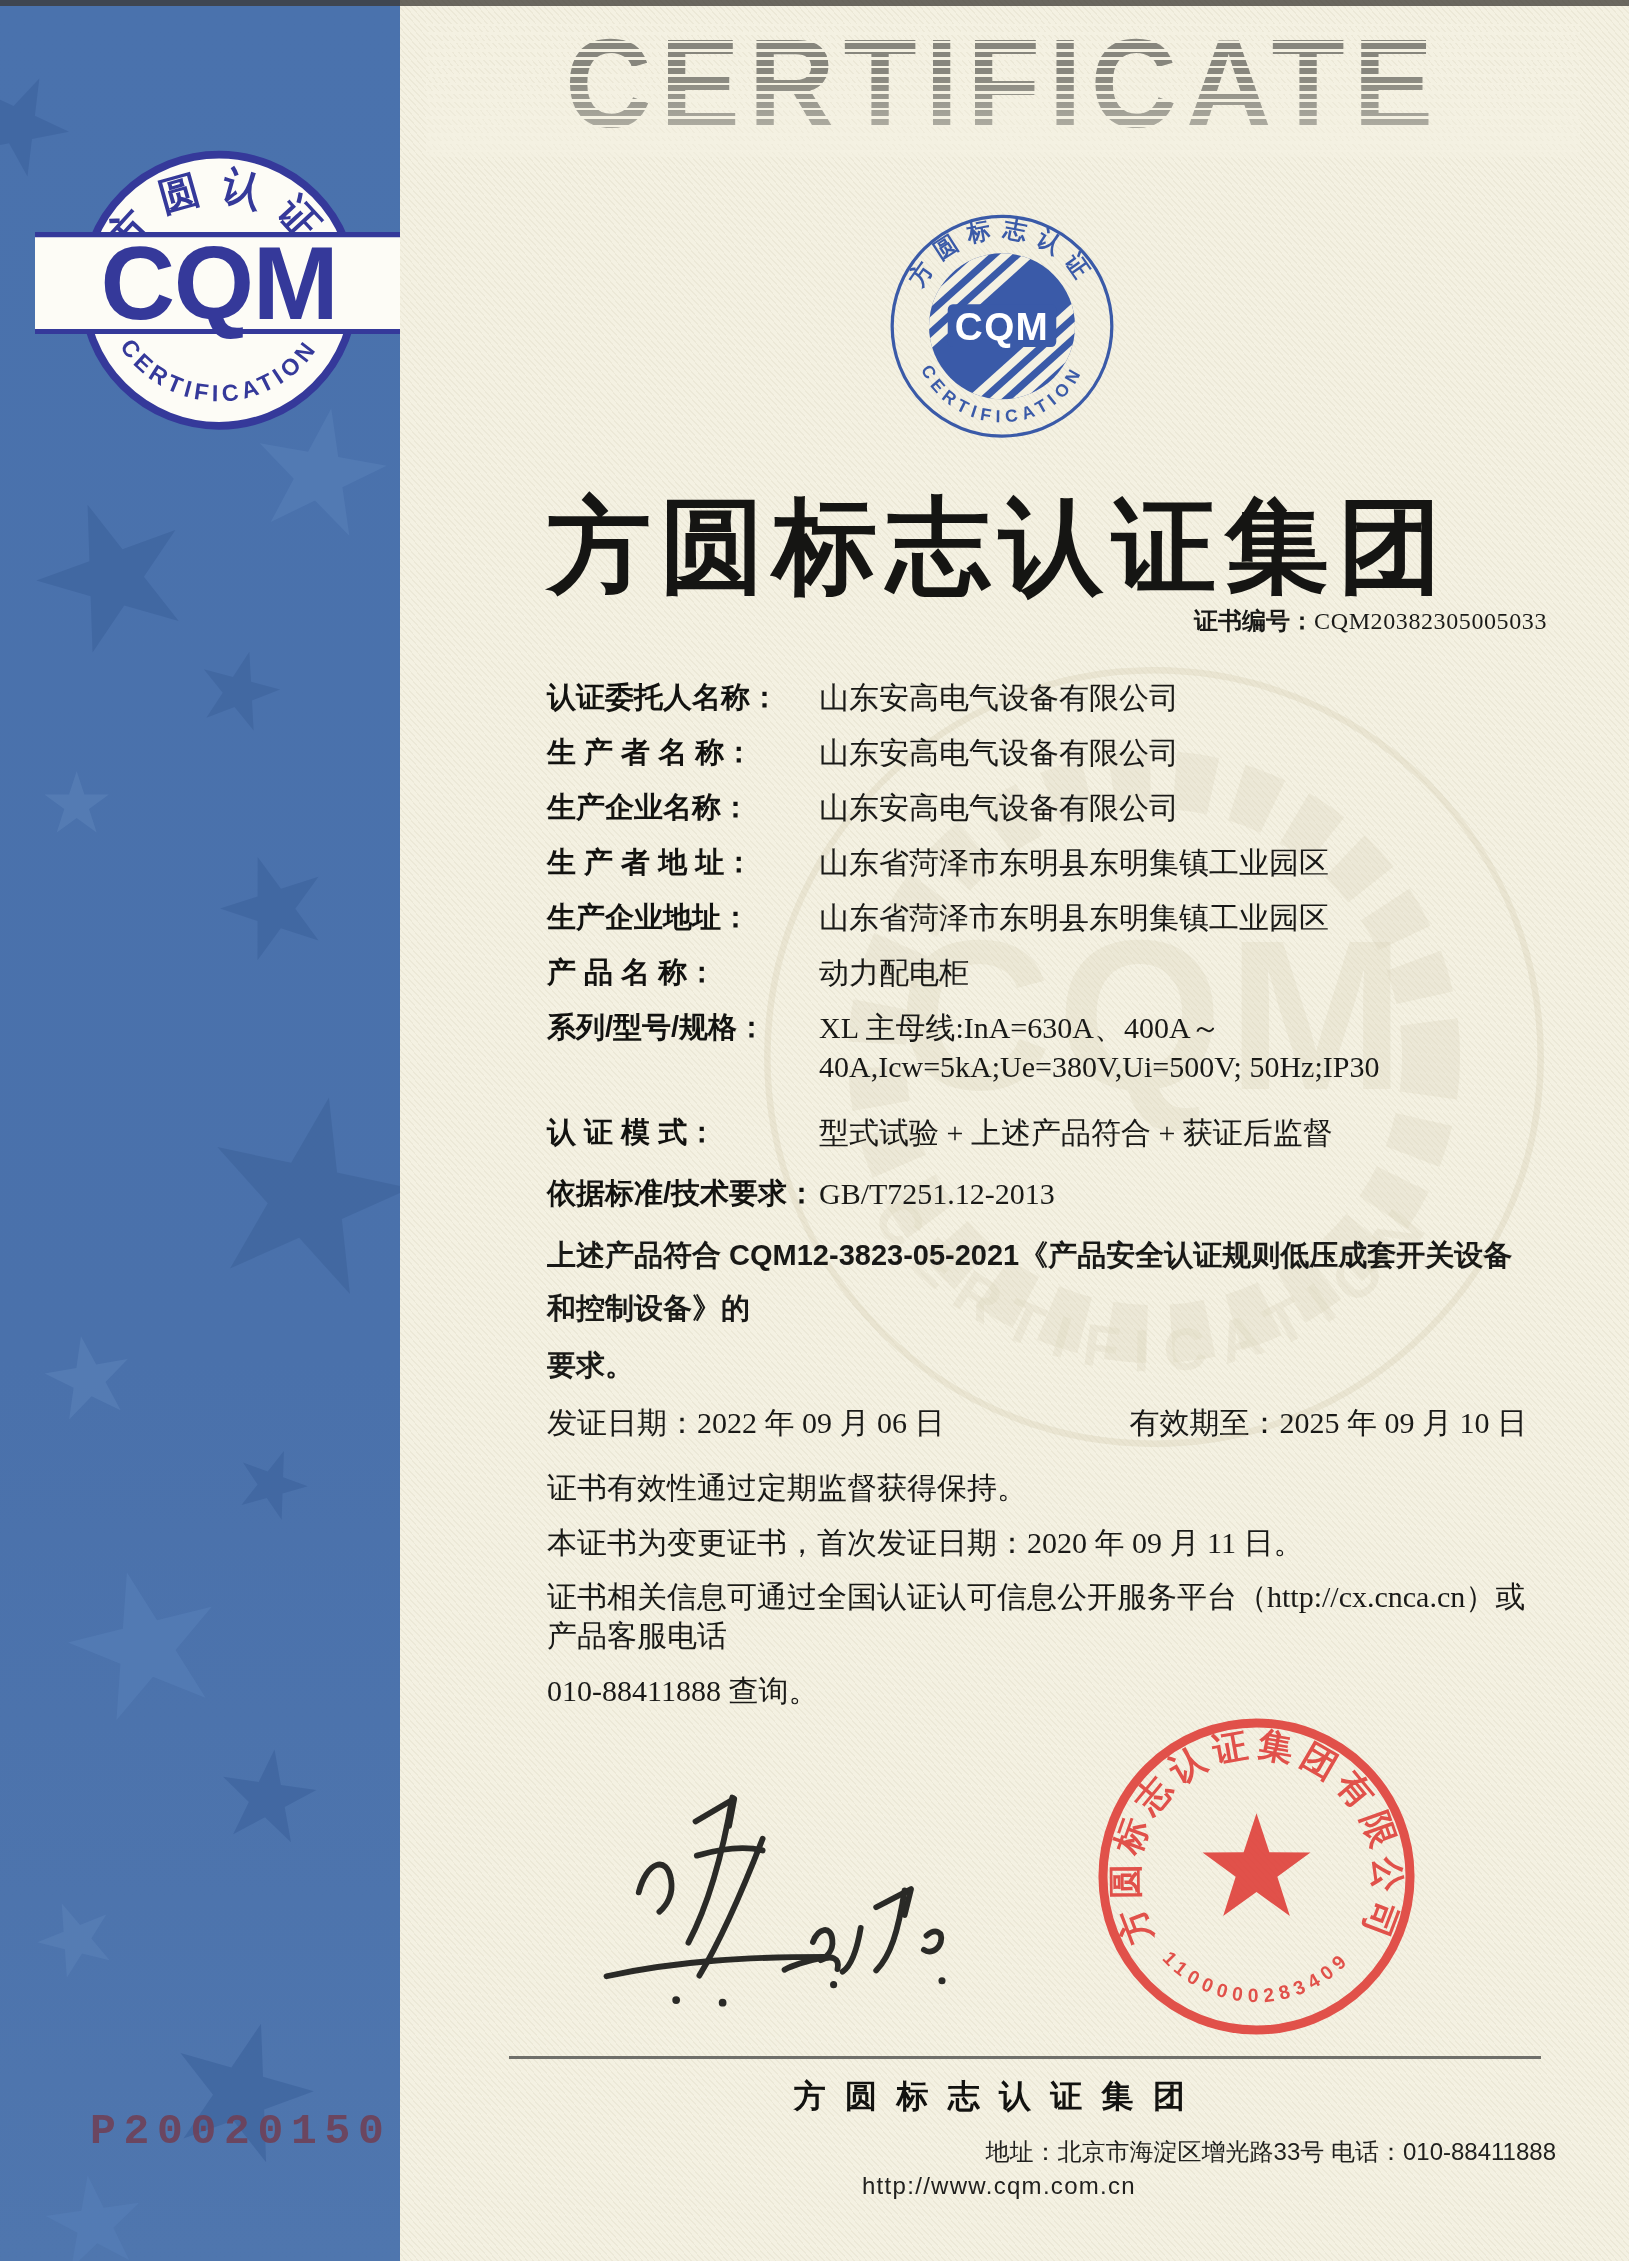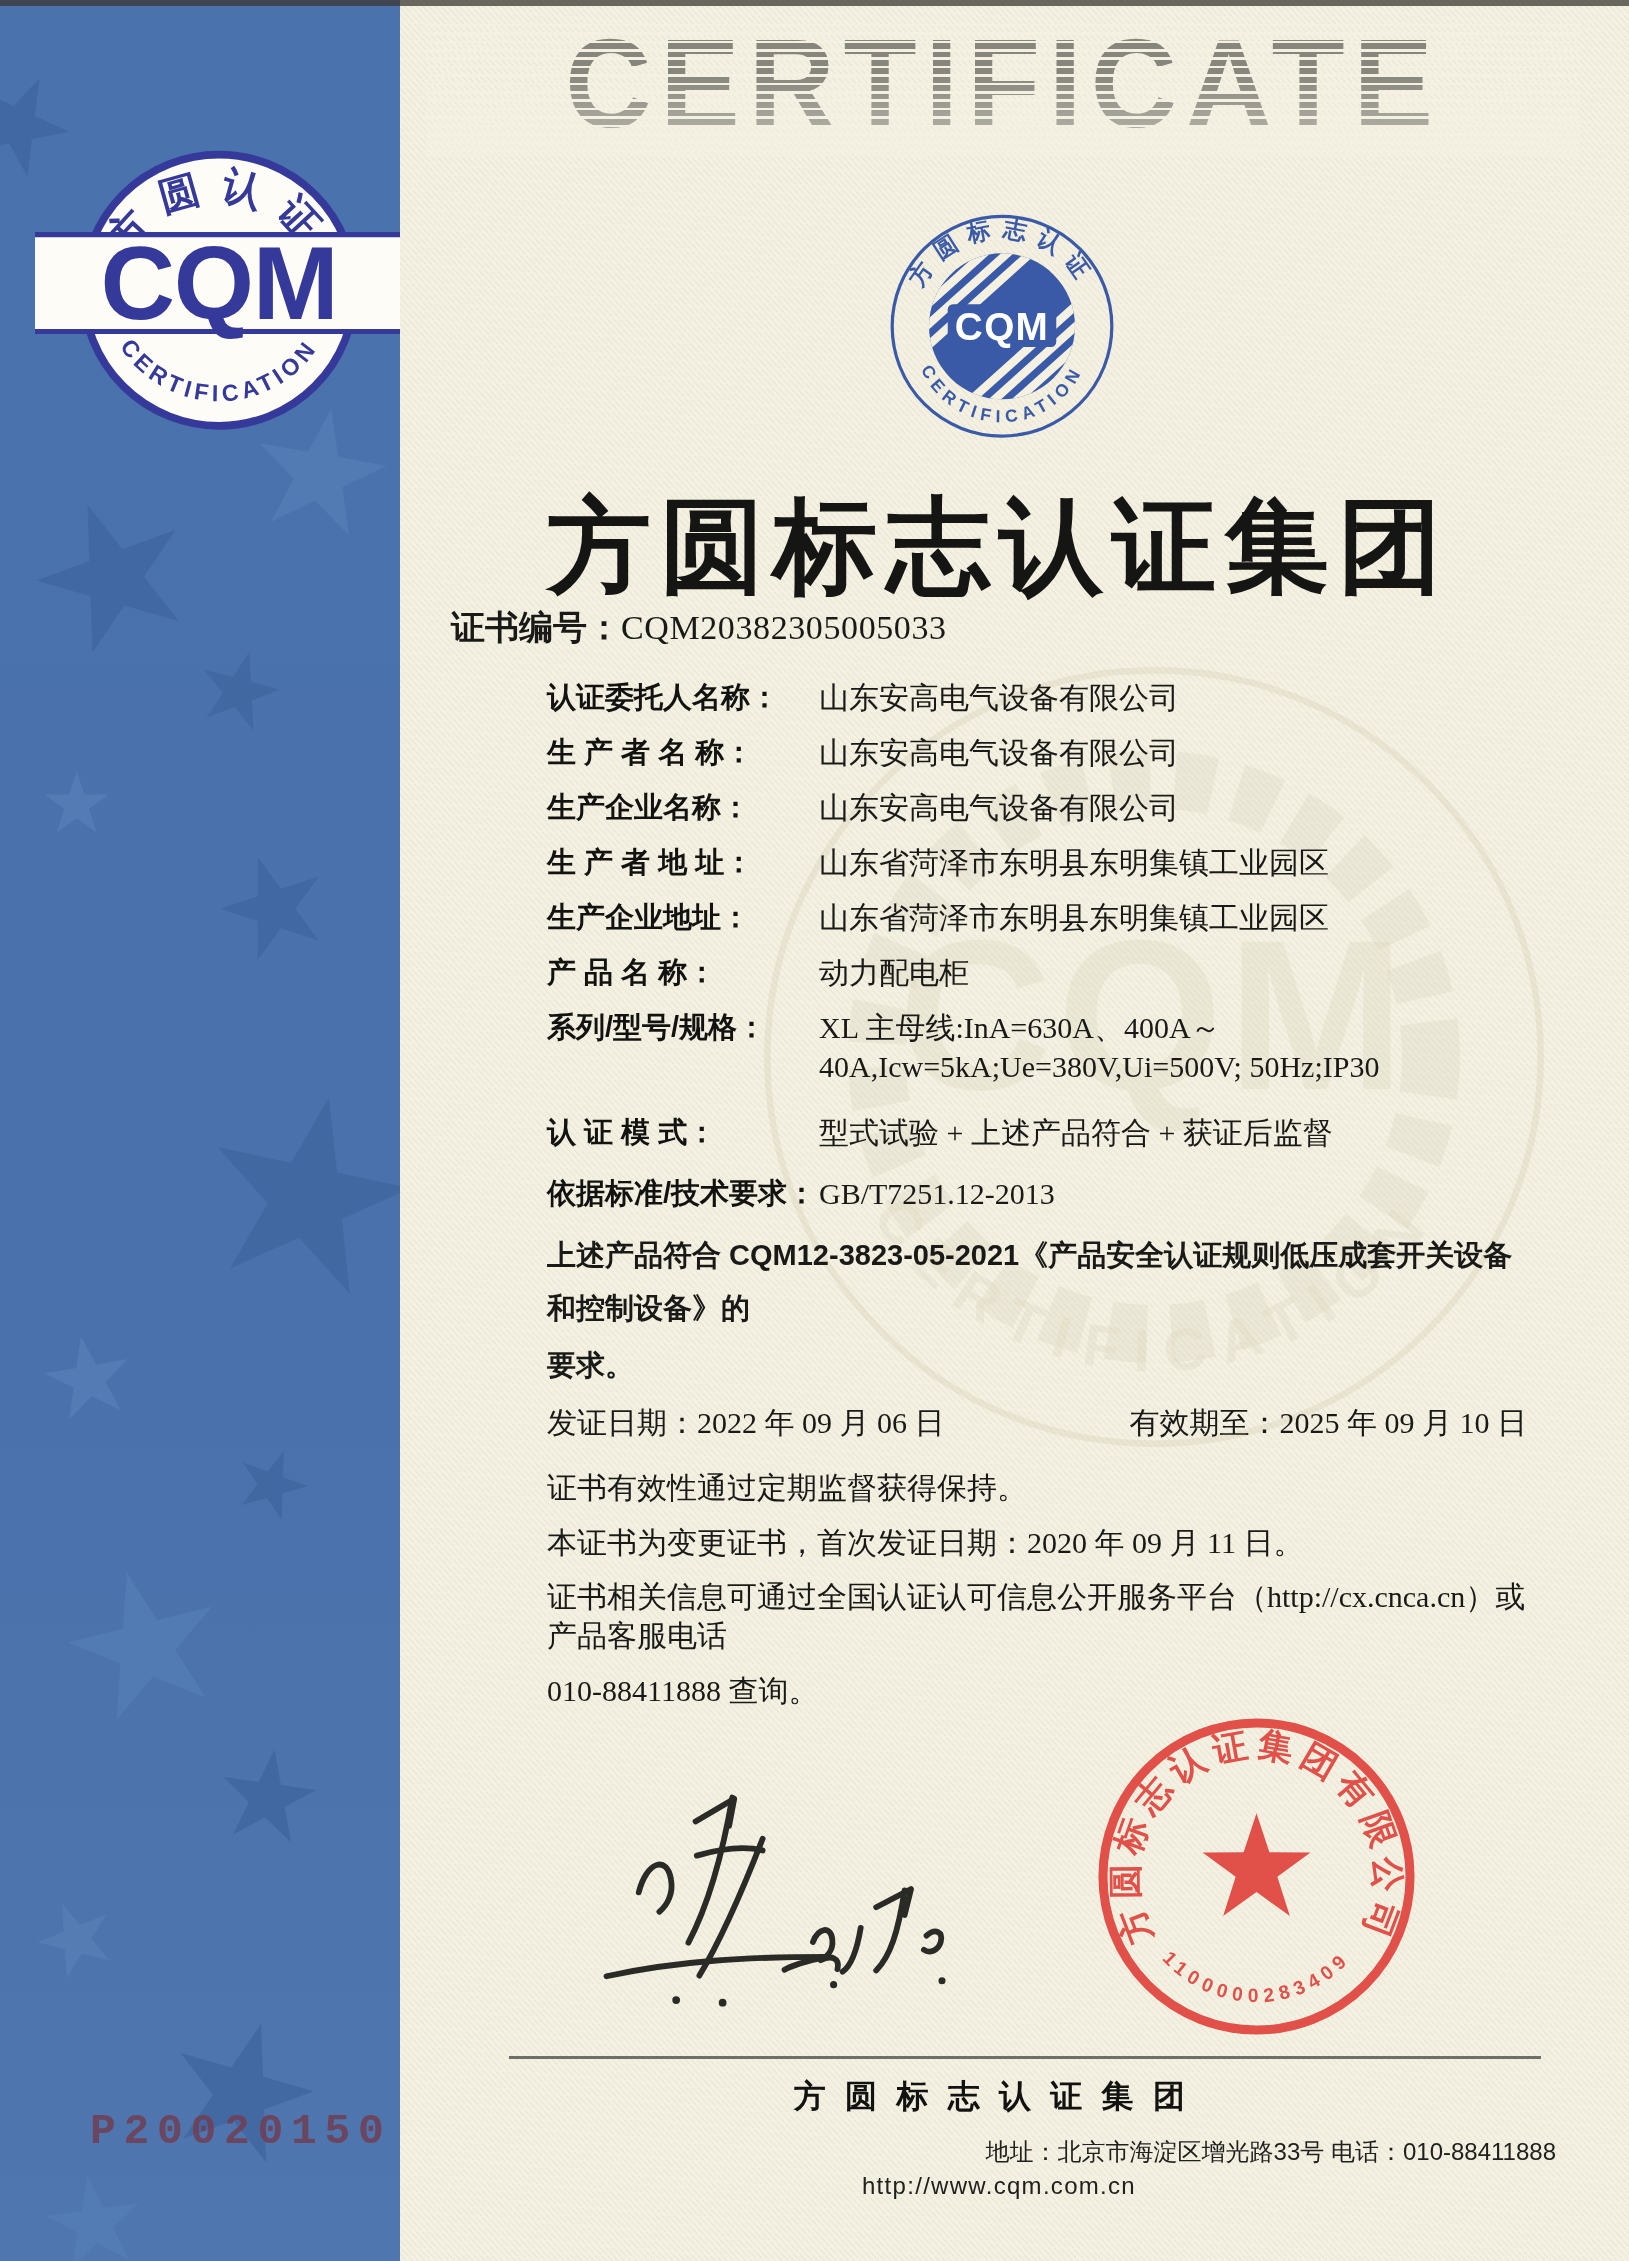--- a/index.html
+++ b/index.html
@@ -31,21 +31,21 @@
   .banner::after{content:"";position:absolute;inset:0;z-index:2;
           background:repeating-linear-gradient(180deg, rgba(244,241,226,0) 0 5.8px, #f4f1e2 5.8px 8.4px);}
   .banner::before{content:"";position:absolute;inset:0;z-index:3;
           background:linear-gradient(180deg, rgba(244,241,226,0) 0 40%, rgba(244,241,226,.55) 100%);}
 
   .emblem{position:absolute;left:887px;top:210px;z-index:2;}
 
   .title{position:absolute;left:451px;top:478px;width:1096px;text-align:center;z-index:2;
          font-size:104px;font-weight:bold;letter-spacing:9px;color:#151513;}
 
-  .certno{position:absolute;left:451px;top:605px;width:1096px;text-align:left;z-index:2;font-size:34px;}
+  .certno{position:absolute;left:451px;top:605px;width:1096px;text-align:right;z-index:2;font-size:24px;}
   .certno .lab{font-weight:bold;}
   .certno .num{font-family:"Liberation Serif",serif;letter-spacing:0.6px;}
 
   
   .body{position:absolute;left:547px;top:678px;width:980px;z-index:2;font-size:30px;line-height:39px;}
   .row{margin-bottom:16px;white-space:nowrap;}
   .row .lab{display:inline-block;width:272px;font-weight:bold;white-space:pre;vertical-align:top;
             font-family:"Liberation Sans",sans-serif;font-size:29px;color:#121210;}
   .row .val{display:inline-block;vertical-align:top;white-space:pre-wrap;}
   .row.series .val{width:703px;white-space:normal;}

